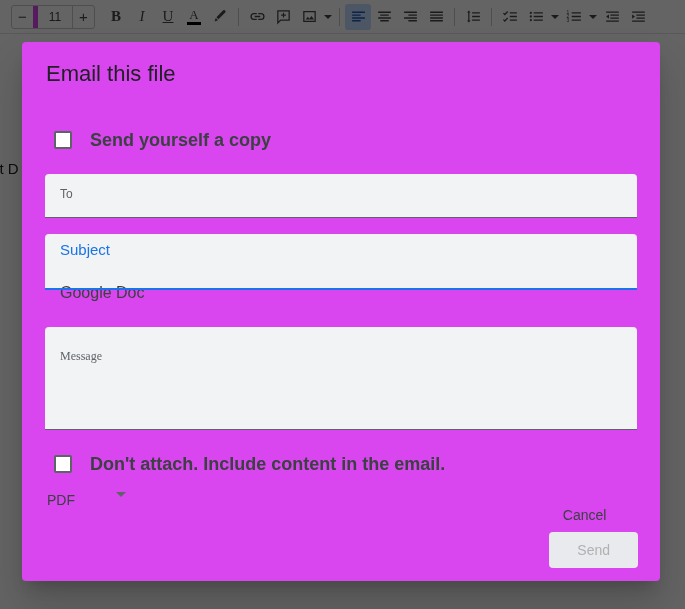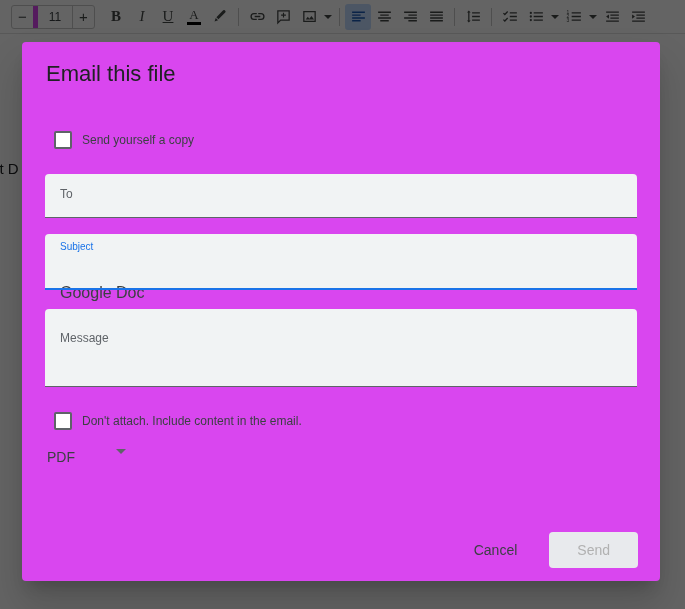--- a/index.html
+++ b/index.html
@@ -168,23 +168,24 @@
     width: 14px;
     height: 14px;
     border: 2px solid #5f6368;
     border-radius: 2px;
     box-sizing: content-box;
     flex: none;
     margin-left: 9px;
     background: #ffffff;
   }
   .checkbox-label {
-    font-size: 12px;
+    font-size: 18px;
     color: #3c4043;
-    margin-left: 10px;
+    margin-left: 18px;
+    font-weight: bold;
   }
 
   
   .field {
     position: relative;
     background: #f1f3f4;
     border-radius: 4px 4px 0 0;
     box-sizing: border-box;
     width: 592px;
   }
@@ -203,38 +204,38 @@
   .field-placeholder {
     position: absolute;
     left: 15px;
     font-size: 12px;
     color: #5f6368;
   }
   .field-label {
     position: absolute;
     left: 15px;
     top: 7px;
-    font-size: 10px;
+    font-size: 15px;
     color: #1a73e8;
   }
   .field-value {
     position: absolute;
     left: 15px;
     top: 22px;
     font-size: 16px;
     color: #3c4043;
     margin-top: 28px;
   }
 
   #to-field { height: 44px; margin-top: 22px; }
   #to-field .field-placeholder { top: 13px; }
 
   #subject-field { height: 56px; margin-top: 16px; }
 
-  #message-field { height: 78px; margin-top: 19px; }
+  #message-field { height: 103px; margin-top: 37px; font-family: Liberation Serif, serif; }
   #message-field .field-placeholder { top: 22px; }
 
   #attach-row { margin-top: 22px; }
 
   
   #format-dropdown {
     display: flex;
     margin-top: 16px;
     margin-left: 2px;
     height: 22px;
@@ -253,20 +254,21 @@
     border-top: 5px solid #5f6368;
   }
 
   
   #dialog-actions {
     position: absolute;
     right: 22px;
     bottom: 13px;
     display: flex;
     align-items: center;
+    flex-direction: column;
   }
   #cancel-button {
     font-size: 14px;
     color: #3c4043;
     background: transparent;
     border: none;
     padding: 9px 14px;
     border-radius: 4px;
     font-family: "Liberation Sans", sans-serif;
   }

